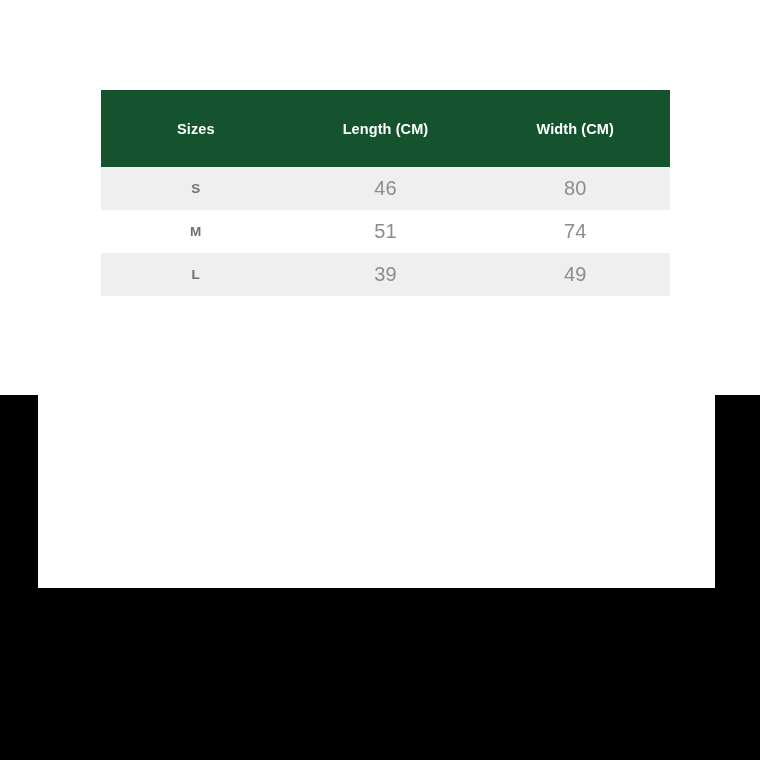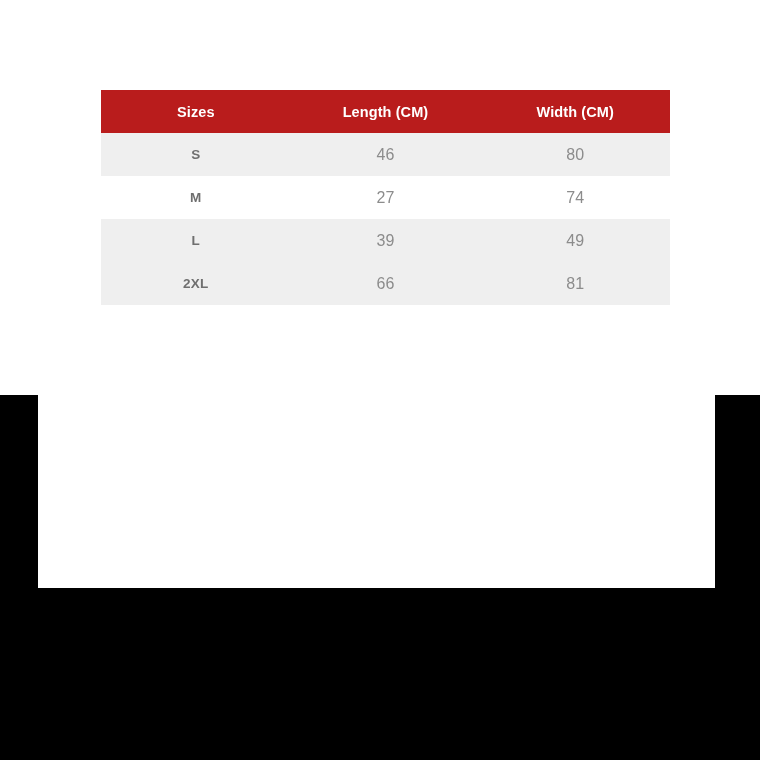--- a/index.html
+++ b/index.html
@@ -49,36 +49,36 @@
     left: 101px;
     top: 90px;
     width: 569px;
     border-collapse: collapse;
     table-layout: fixed;
   }
   #size-chart col { width: 33.3333%; }
 
   #size-chart thead th {
     height: 43px;
-    background: #b91c1c;
+    background: #14532d;
     color: #ffffff;
     font-size: 14.5px;
     font-weight: bold;
     text-align: center;
     vertical-align: middle;
-    padding: 0;
+    padding: 17px;
     letter-spacing: 0.1px;
   }
 
   #size-chart tbody td {
     height: 43px;
     padding: 0;
     text-align: center;
     vertical-align: middle;
-    font-size: 16px;
+    font-size: 20px;
     color: #8c8c8c;
     font-weight: normal;
   }
   #size-chart tbody td.size-cell {
     color: #6f6f6f;
     font-weight: bold;
     font-size: 13.5px;
     letter-spacing: 0.3px;
   }
   #size-chart tbody tr.row-odd td { background: #efefef; }
@@ -103,32 +103,27 @@
       </tr>
     </thead>
     <tbody>
       <tr class="row-odd">
         <td class="size-cell">S</td>
         <td>46</td>
         <td>80</td>
       </tr>
       <tr class="row-even">
         <td class="size-cell">M</td>
-        <td>27</td>
+        <td>51</td>
         <td>74</td>
       </tr>
       <tr class="row-odd">
         <td class="size-cell">L</td>
         <td>39</td>
         <td>49</td>
-      </tr>
-      <tr class="row-odd">
-        <td class="size-cell">2XL</td>
-        <td>66</td>
-        <td>81</td>
       </tr>
     </tbody>
   </table>
 
 </div>
 
 <div id="page-bottom">
   <div id="bottom-inset"></div>
 </div>
 

